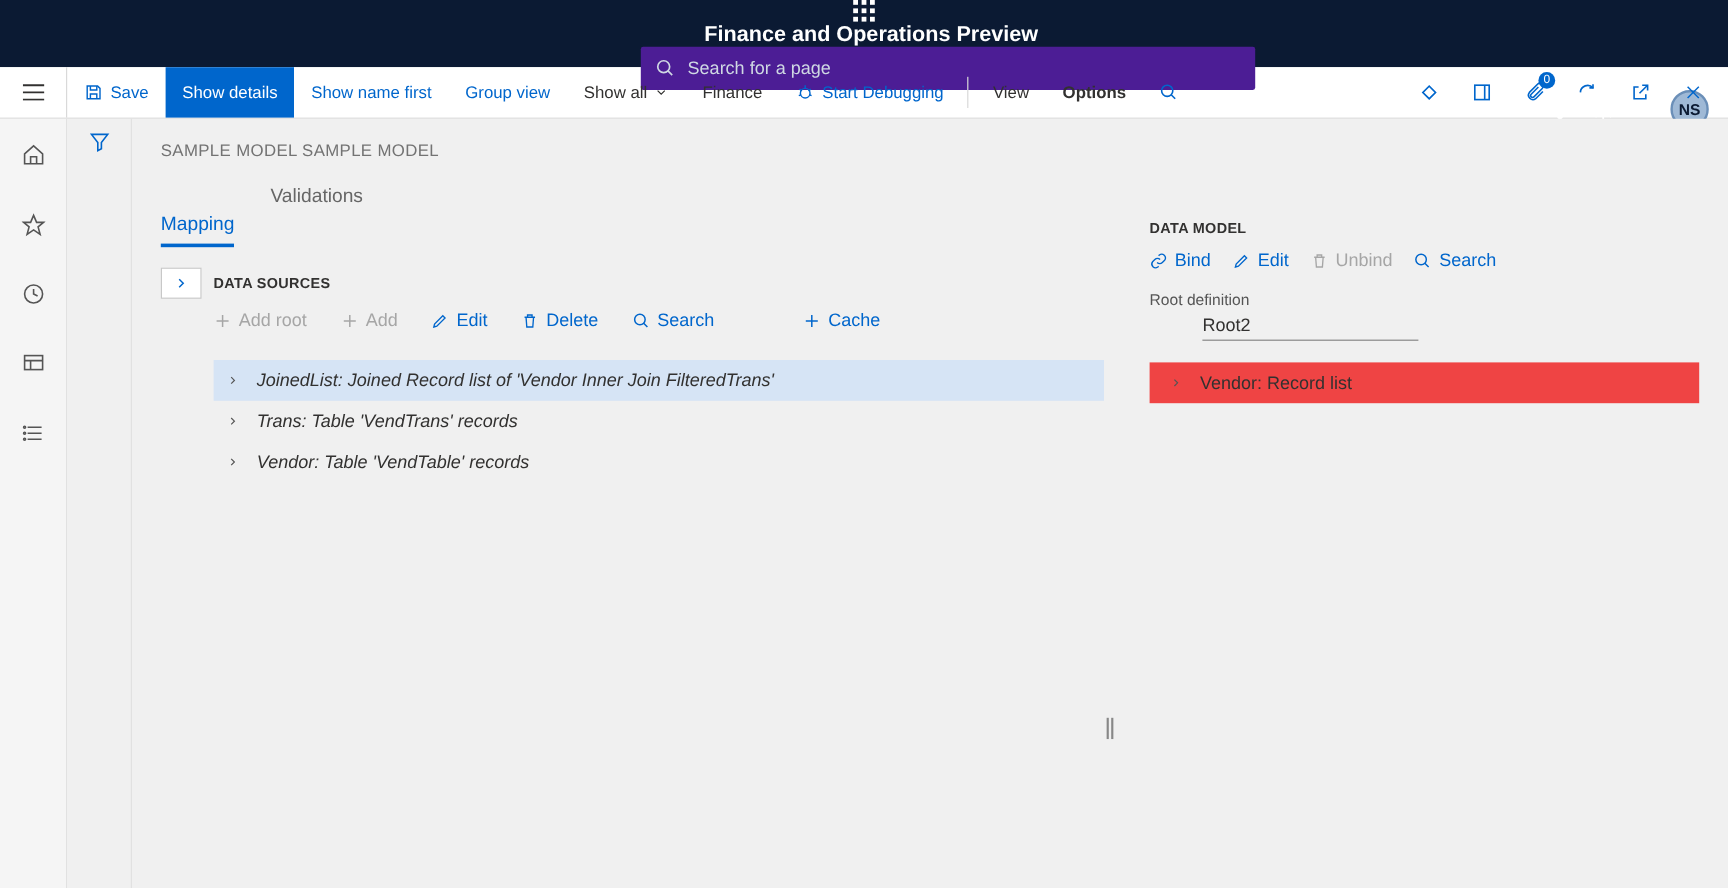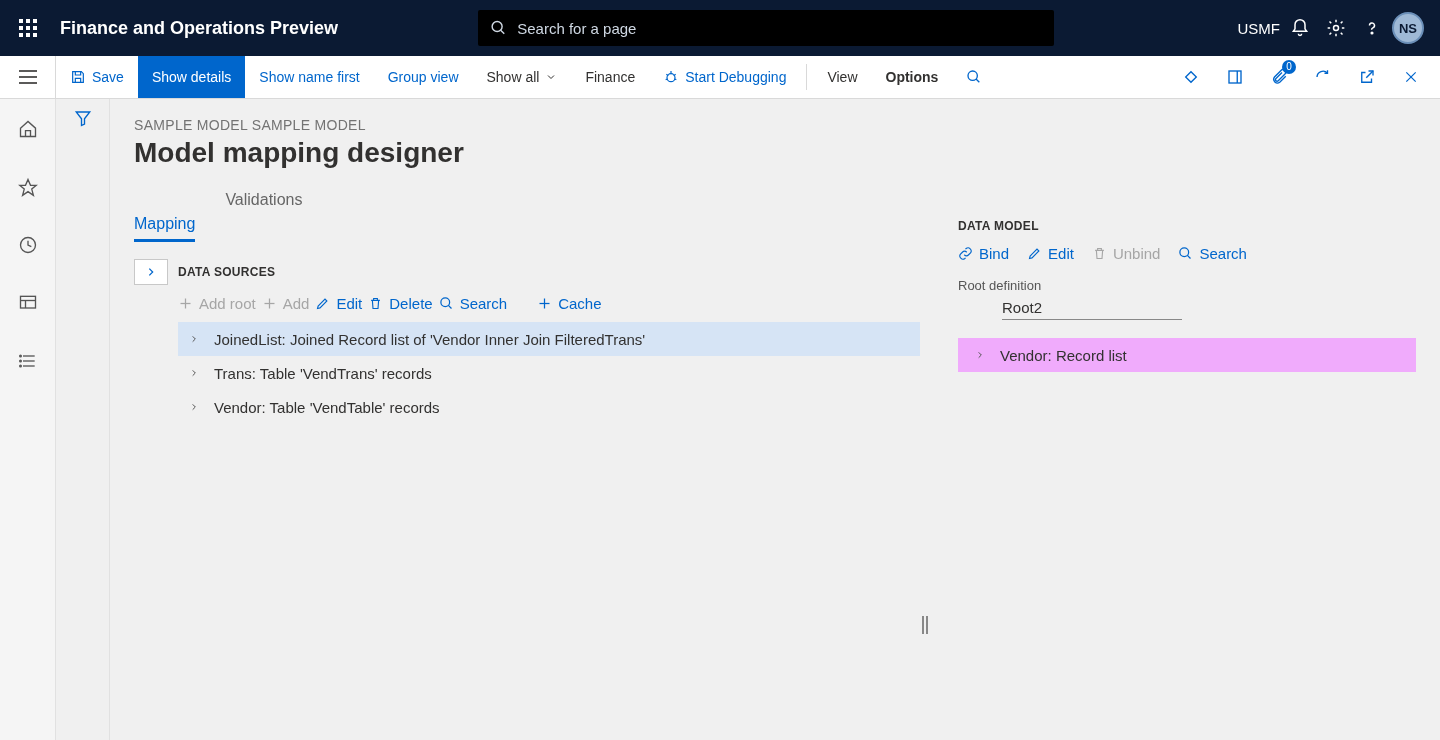--- a/index.html
+++ b/index.html
@@ -1,25 +1,25 @@
 <!DOCTYPE html>
 <html><head>
 <meta charset="utf-8">
 <style>
 * { box-sizing: border-box; margin: 0; padding: 0; }
 body { font-family: "Segoe UI", Arial, sans-serif; font-size: 14px; color: #323130; background: #f0f0f0; overflow: hidden; }
 
 
-.header { height: 56px; background: #0b1a33; color: #fff; display: flex; align-items: center; padding: 0 8px; }
+.header { height: 56px; background: #0b1a33; color: #fff; display: flex; align-items: center; padding: 0 8px; flex-direction: column; }
 .waffle { width: 40px; height: 40px; display: flex; align-items: center; justify-content: center; cursor: pointer; }
 .waffle-grid { display: grid; grid-template-columns: repeat(3,4px); grid-template-rows: repeat(3,4px); gap: 3px; }
 .waffle-grid span { background: #fff; width: 4px; height: 4px; }
 .app-title { font-size: 18px; font-weight: 600; margin-left: 12px; }
 .search-wrap { flex: 0 0 auto; margin-left: 140px; }
-.search-box { width: 576px; height: 36px; background: #000000; border-radius: 2px; display: flex; align-items: center; padding: 0 12px; color: #cfd8e3; }
+.search-box { width: 512px; height: 36px; background: #4c1d95; border-radius: 2px; display: flex; align-items: center; padding: 0 12px; color: #cfd8e3; }
 .search-box input { background: transparent; border: none; outline: none; color: #cfd8e3; font-size: 15px; margin-left: 10px; width: 100%; }
 .search-box input::placeholder { color: #cfd8e3; }
 .header-right { margin-left: auto; display: flex; align-items: center; gap: 4px; padding-right: 8px; }
 .header-right .txt { font-size: 15px; }
 .hr-icon { width: 32px; height: 32px; display: flex; align-items: center; justify-content: center; cursor: pointer; }
 .avatar { width: 32px; height: 32px; border-radius: 50%; background: #9fb9d6; color: #0b1a33; display: flex; align-items: center; justify-content: center; font-size: 13px; font-weight: 700; border: 2px solid #6b8fb8; }
 
 
 .toolbar-row { display: flex; align-items: stretch; background: #fff; border-bottom: 1px solid #d9d9d9; }
 .tb-hamburger { width: 56px; border-right: 1px solid #d9d9d9; display: flex; align-items: center; justify-content: center; cursor: pointer; }
@@ -49,40 +49,40 @@
 .tab.active { color: #0066cc; border-bottom: 3px solid #0066cc; margin-top: 24px; }
 
 .panels { flex: 1; display: flex; margin-top: 16px; position: relative; }
 .panel-left { width: 786px; display: flex; flex-direction: column; }
 .panel-right { flex: 1; padding-left: 28px; }
 
 .collapse-handle { width: 34px; height: 26px; border: 1px solid #c8c8c8; background: #fff; display: flex; align-items: center; justify-content: center; cursor: pointer; margin-right: 10px; }
 .collapse-handle svg { transform: rotate(0deg); }
 .ds-header-row { display: flex; align-items: center; }
 .section-title { font-size: 12px; font-weight: 700; letter-spacing: .3px; color: #323130; }
-.ds-toolbar { display: flex; align-items: center; gap: 6px; margin-top: 10px; padding-left: 44px; flex-wrap: wrap; }
+.ds-toolbar { display: flex; align-items: center; gap: 28px; margin-top: 10px; padding-left: 44px; flex-wrap: wrap; }
 .ds-btn { display: flex; align-items: center; gap: 6px; font-size: 15px; cursor: pointer; }
 .ds-btn.disabled { color: #a6a6a6; cursor: default; }
 .ds-btn.link { color: #0066cc; }
 .ds-gap { width: 18px; }
 
-.tree { margin-top: 10px; padding-left: 44px; }
+.tree { margin-top: 24px; padding-left: 44px; font-style: italic; }
 .tree-row { height: 34px; display: flex; align-items: center; gap: 14px; padding-left: 10px; font-size: 15px; cursor: pointer; }
 .tree-row.selected { background: #d6e4f5; }
 .tree-caret { width: 12px; display: flex; justify-content: center; color: #666; }
 
 .splitter { width: 10px; display: flex; align-items: center; justify-content: center; cursor: col-resize; color: #888; margin-top: 250px; }
 
 .dm-toolbar { display: flex; align-items: center; gap: 18px; margin-top: 12px; }
 .dm-btn { display: flex; align-items: center; gap: 6px; font-size: 15px; color: #0066cc; cursor: pointer; }
 .dm-btn.disabled { color: #a6a6a6; cursor: default; }
 .field-label { font-size: 13px; color: #555; margin-top: 16px; }
 .field-val { font-size: 15px; margin-top: 6px; padding-bottom: 3px; border-bottom: 1px solid #888; width: 180px; margin-left: 44px; }
 .dm-tree { margin-top: 18px; }
-.dm-row { height: 34px; display: flex; align-items: center; gap: 14px; padding-left: 16px; font-size: 15px; background: #f0abfc; cursor: pointer; }
+.dm-row { height: 34px; display: flex; align-items: center; gap: 14px; padding-left: 16px; font-size: 15px; background: #ef4444; cursor: pointer; }
 
 svg { display: block; }
 </style>
 </head>
 <body>
 
 <div class="header">
   <div class="waffle">
     <div class="waffle-grid">
       <span></span>
@@ -272,21 +272,20 @@
     <div class="filterbar">
       <div class="ficon">
         <svg width="18" height="18" viewBox="0 0 24 24" fill="none" stroke="#0066cc" stroke-width="1.8">
             <polygon points="3 4 21 4 14 13 14 20 10 22 10 13"></polygon>
           </svg>
       </div>
     </div>
 
     <div class="page">
       <div class="breadcrumb">SAMPLE MODEL SAMPLE MODEL</div>
-      <div class="page-title">Model mapping designer</div>
       <div class="tabs">
         <div class="tab active"><span>Mapping</span></div>
         <div class="tab"><span>Validations</span></div>
       </div>
 
       <div class="panels">
 
         <div class="panel-left">
           <div class="ds-header-row">
             <div class="collapse-handle">

